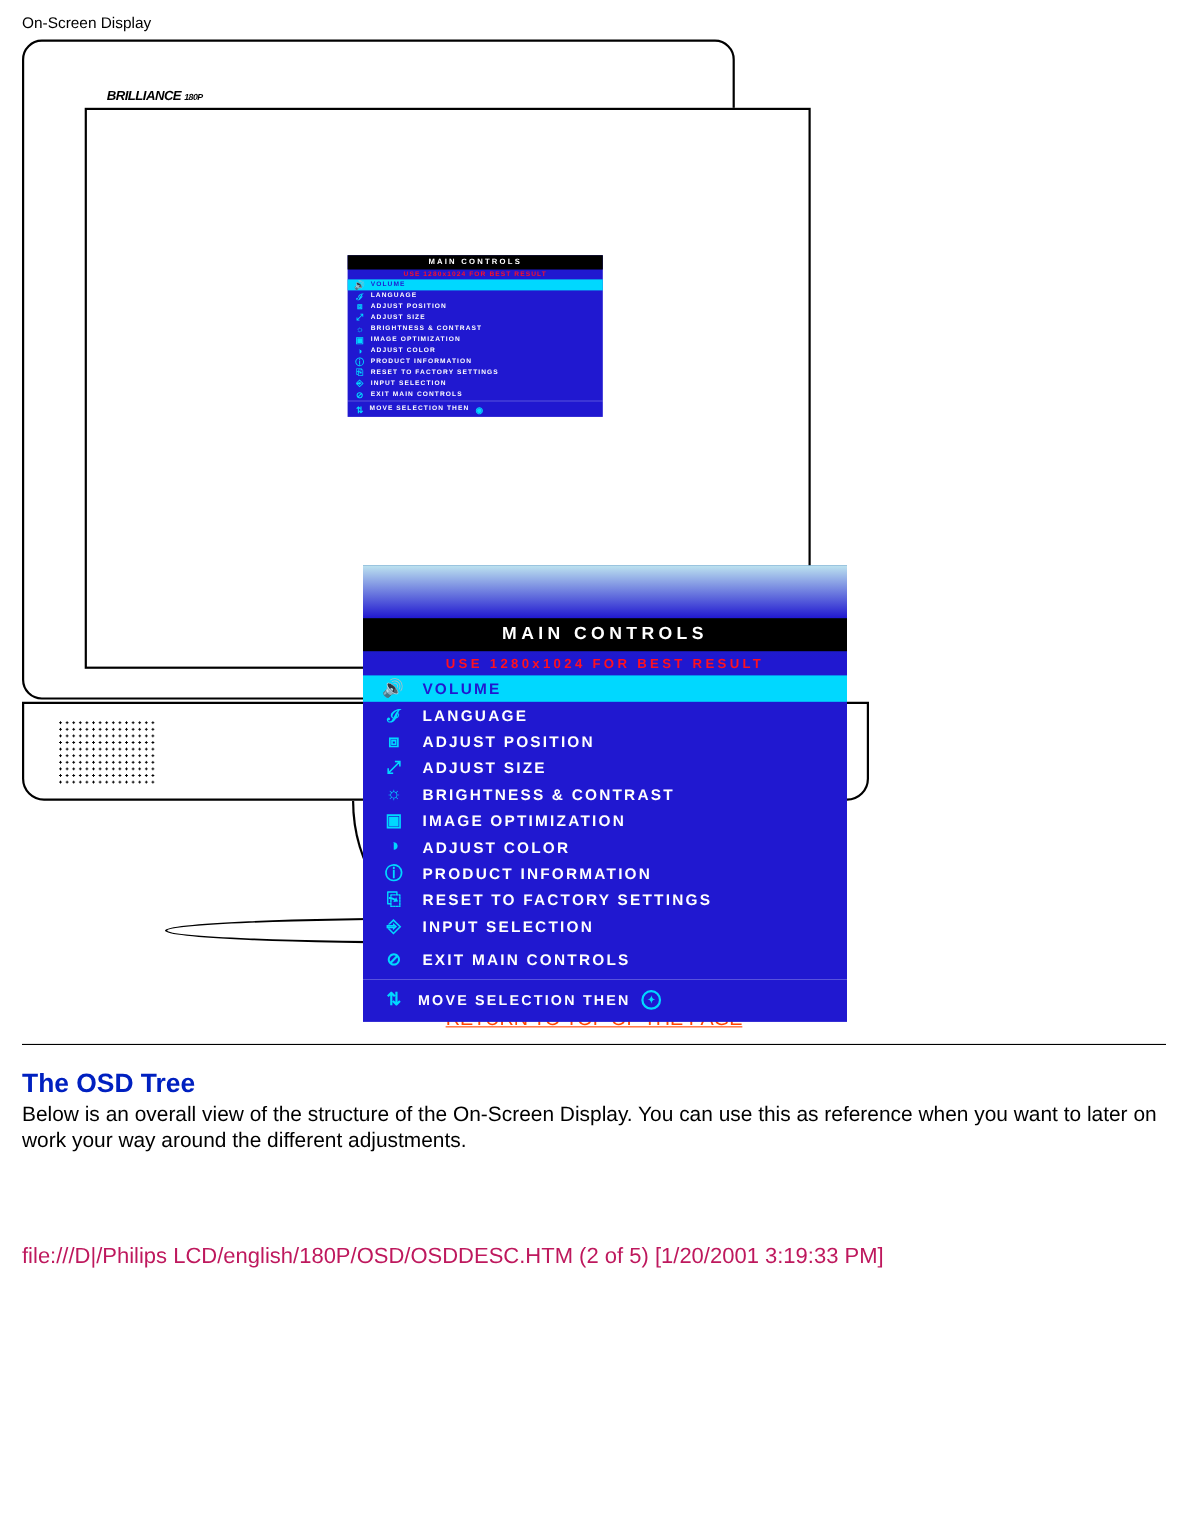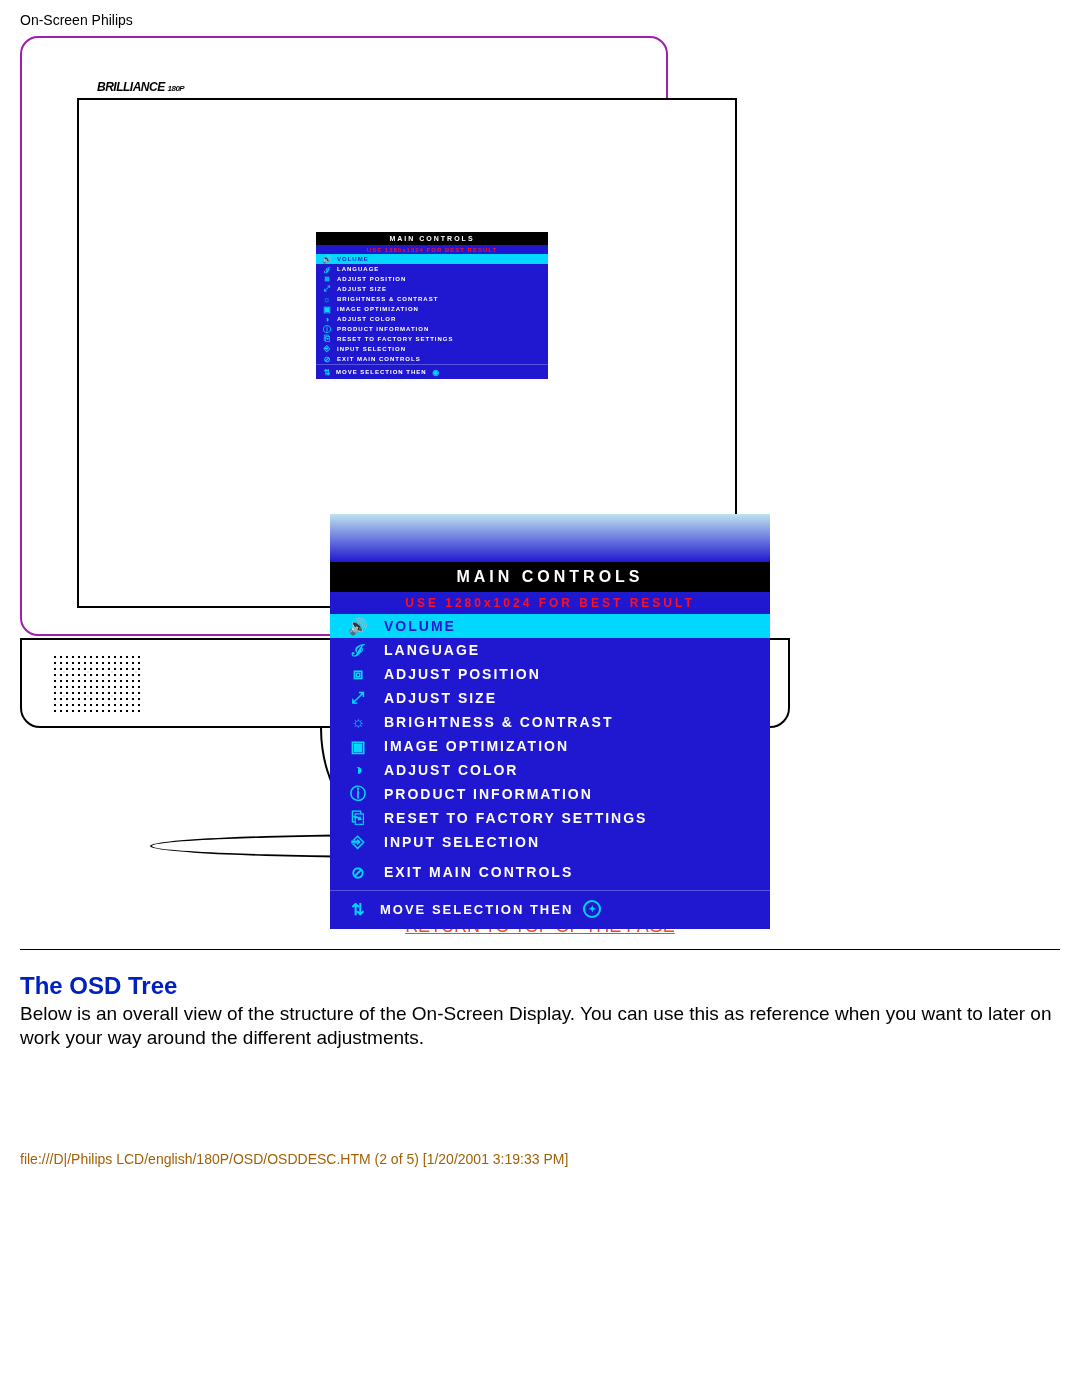--- a/index.html
+++ b/index.html
@@ -24,21 +24,21 @@
   .monitor {
     position: absolute;
     left: 0; top: 0;
     width: 770px;
     height: 710px;
   }
   .bezel-outer {
     position: absolute;
     left: 0; top: 0;
     width: 648px; height: 600px;
-    border: 2px solid #a21caf;
+    border: 2px solid #000000;
     border-radius: 18px;
     background: #fff;
   }
   .brand {
     position: absolute;
     left: 75px; top: 42px;
     font-style: italic;
     font-weight: 900;
     font-size: 12px;
     letter-spacing: -0.5px;
@@ -231,31 +231,31 @@
   h2.section {
     color: #0020c0;
     font-size: 24px;
     font-weight: 700;
     margin-bottom: 2px;
   }
   p.body {
     font-size: 19px;
     line-height: 1.28;
     color: #000;
-    margin-bottom: 100px;
+    margin-bottom: 80px;
   }
   .footer-path {
-    font-size: 14px;
-    color: #a16207;
+    font-size: 20px;
+    color: #be185d;
   }
 </style>
 </head>
 <body>
 
-<div class="header-title">On-Screen Philips</div>
+<div class="header-title">On-Screen Display</div>
 
 <div class="monitor-wrap">
   <div class="monitor">
     <div class="stand-base"></div>
     <div class="stand-neck"></div>
     <div class="speaker-box">
       <div class="speaker-grille left"></div>
       <div class="speaker-grille right"></div>
     </div>
     <div class="bezel-outer">

